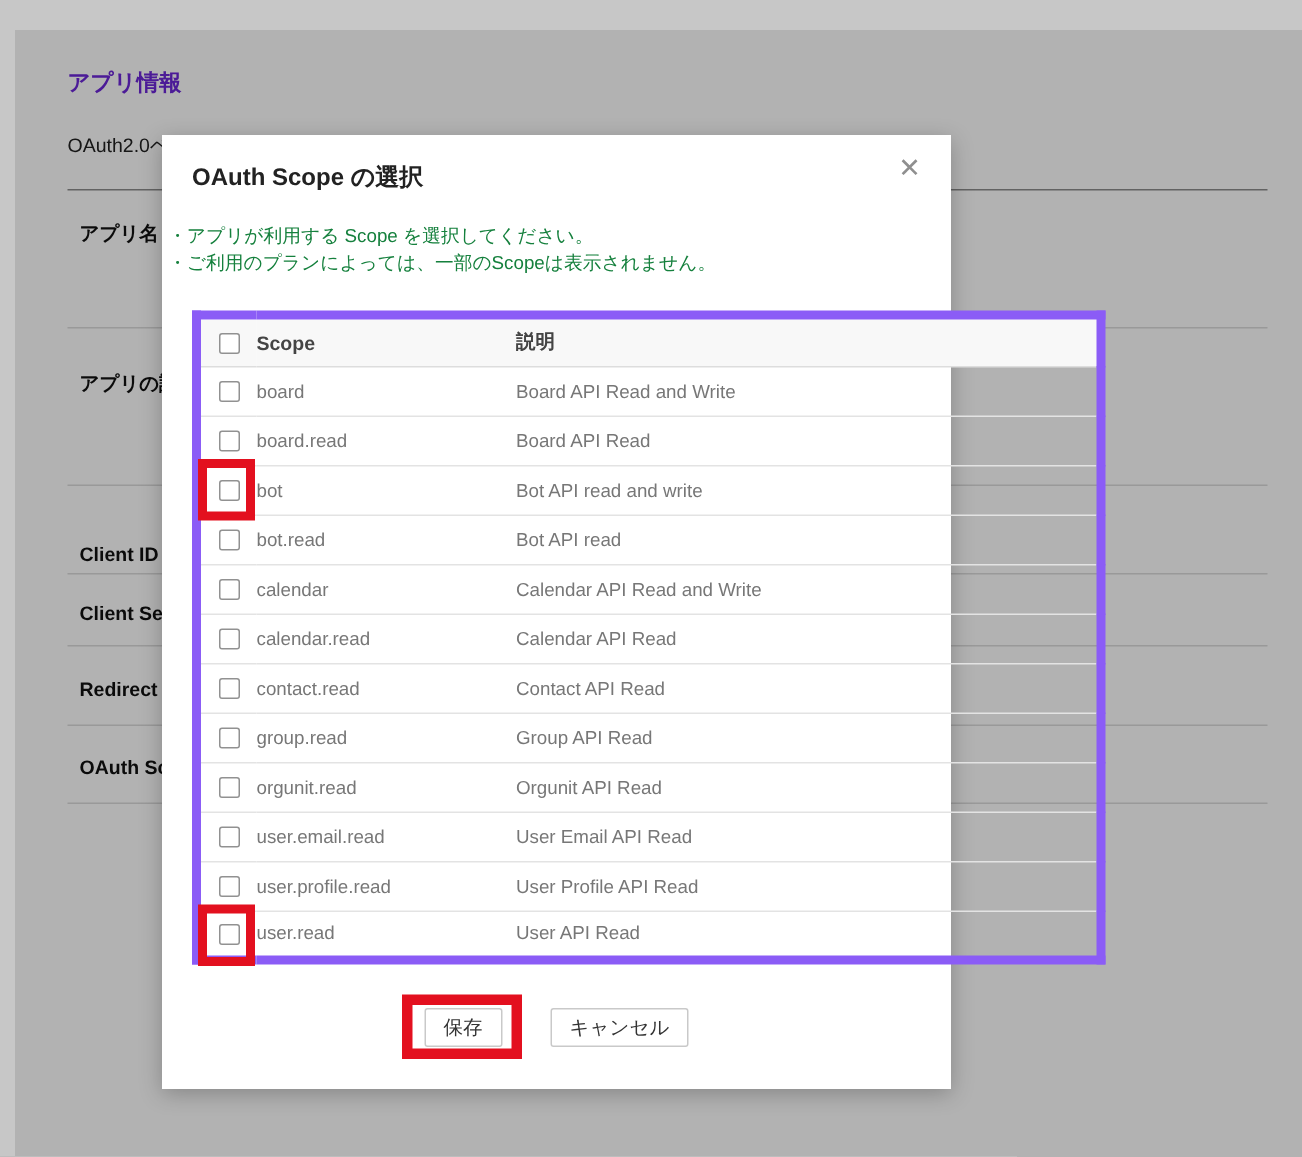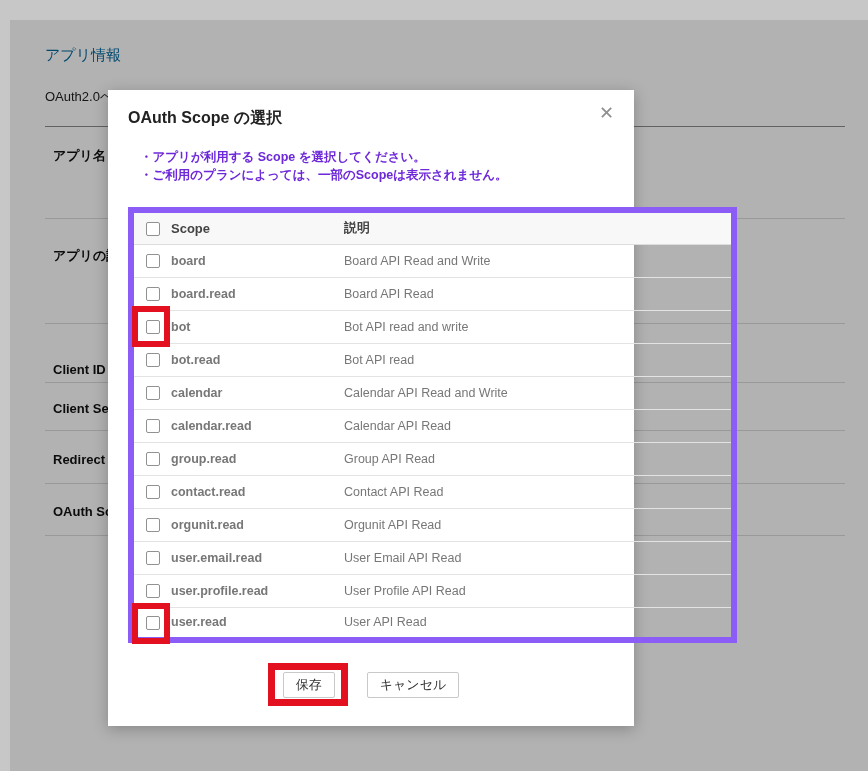--- a/index.html
+++ b/index.html
@@ -10,21 +10,21 @@
     position:relative;
     overflow:hidden;
   }
 
   
   .content {
     position:absolute; left:10px; top:20px; right:0; bottom:0;
     background:#ffffff; z-index:1;
   }
   .page-el { position:absolute; }
-  .page-title { left:35px; top:26px; font-size:15px; font-weight:normal; color:#0369a1; }
+  .page-title { left:35px; top:26px; font-size:15px; font-weight:bold; color:#6d28d9; }
   .page-subtitle { left:35px; top:68px; font-size:13px; color:#222; }
   .page-rule { left:35px; top:106px; width:800px; height:1px; background:#8d8d8d; }
   .divider { left:35px; width:800px; height:1px; background:#dcdcdc; }
   .d0{top:198px} .d1{top:303px} .d2{top:362px} .d3{top:410px} .d4{top:463px} .d5{top:515px}
   .field-label { left:43px; font-size:13px; font-weight:bold; color:#111; white-space:nowrap; }
   .f0{top:127px} .f1{top:227px} .f2{top:342px} .f3{top:381px} .f4{top:432px} .f5{top:484px}
 
   
   .overlay {
     position:absolute; left:10px; top:20px; right:0; bottom:0;
@@ -40,39 +40,39 @@
   .modal-title {
     position:absolute; left:20px; top:18px;
     font-size:16px; font-weight:bold; color:#222;
   }
   .modal-close {
     position:absolute; right:20px; top:14px;
     font-size:18px; color:#8f8f8f; line-height:1;
     cursor:pointer; background:none; border:none;
     font-family:"DejaVu Sans",sans-serif;
   }
-  .modal-notes { position:absolute; left:32px; top:58px; font-size:12.5px; color:#6d28d9; line-height:18px;font-weight:bold; }
+  .modal-notes { position:absolute; left:4px; top:58px; font-size:12.5px; color:#15803d; line-height:18px; }
 
   
   table.scope-table {
     position:absolute; left:20px; top:117px; width:609px;
     border-collapse:collapse; table-layout:fixed;
     font-size:12.5px;
   }
   table.scope-table th, table.scope-table td {
     border:1px solid #ddd; border-left:none; border-right:none;
     text-align:left; vertical-align:middle;
   }
   table.scope-table { border:6px solid #8b5cf6; }
   table.scope-table thead th {
     background:#f8f8f8; height:34px; color:#444; font-weight:600; font-size:13px;
   }
   table.scope-table tbody td { height:33px; color:#777; border-color:#e3e3e3; }
   td.cb-cell, th.cb-cell { width:40px; padding-left:12px; position:relative; }
-  th.col-scope, td.col-scope { width:173px;font-weight:bold; }
+  th.col-scope, td.col-scope { width:173px; }
   input.cb {
     -webkit-appearance:none; appearance:none;
     width:14px; height:14px; border:1px solid #919191; border-radius:2px;
     background:#fff; vertical-align:middle; margin:0; display:inline-block;
   }
 
   
   .modal-buttons {
     position:absolute; left:0; right:0; top:582px;
     display:flex; justify-content:center; align-items:center; gap:32px;
@@ -159,27 +159,27 @@
           <td class="col-scope">calendar</td>
           <td>Calendar API Read and Write</td>
         </tr>
         <tr>
           <td class="cb-cell"><input type="checkbox" class="cb" style=""></td>
           <td class="col-scope">calendar.read</td>
           <td>Calendar API Read</td>
         </tr>
         <tr>
           <td class="cb-cell"><input type="checkbox" class="cb" style=""></td>
+          <td class="col-scope">contact.read</td>
+          <td>Contact API Read</td>
+        </tr>
+        <tr>
+          <td class="cb-cell"><input type="checkbox" class="cb" style=""></td>
           <td class="col-scope">group.read</td>
           <td>Group API Read</td>
-        </tr>
-        <tr>
-          <td class="cb-cell"><input type="checkbox" class="cb" style=""></td>
-          <td class="col-scope">contact.read</td>
-          <td>Contact API Read</td>
         </tr>
         <tr>
           <td class="cb-cell"><input type="checkbox" class="cb" style=""></td>
           <td class="col-scope">orgunit.read</td>
           <td>Orgunit API Read</td>
         </tr>
         <tr>
           <td class="cb-cell"><input type="checkbox" class="cb" style=""></td>
           <td class="col-scope">user.email.read</td>
           <td>User Email API Read</td>

